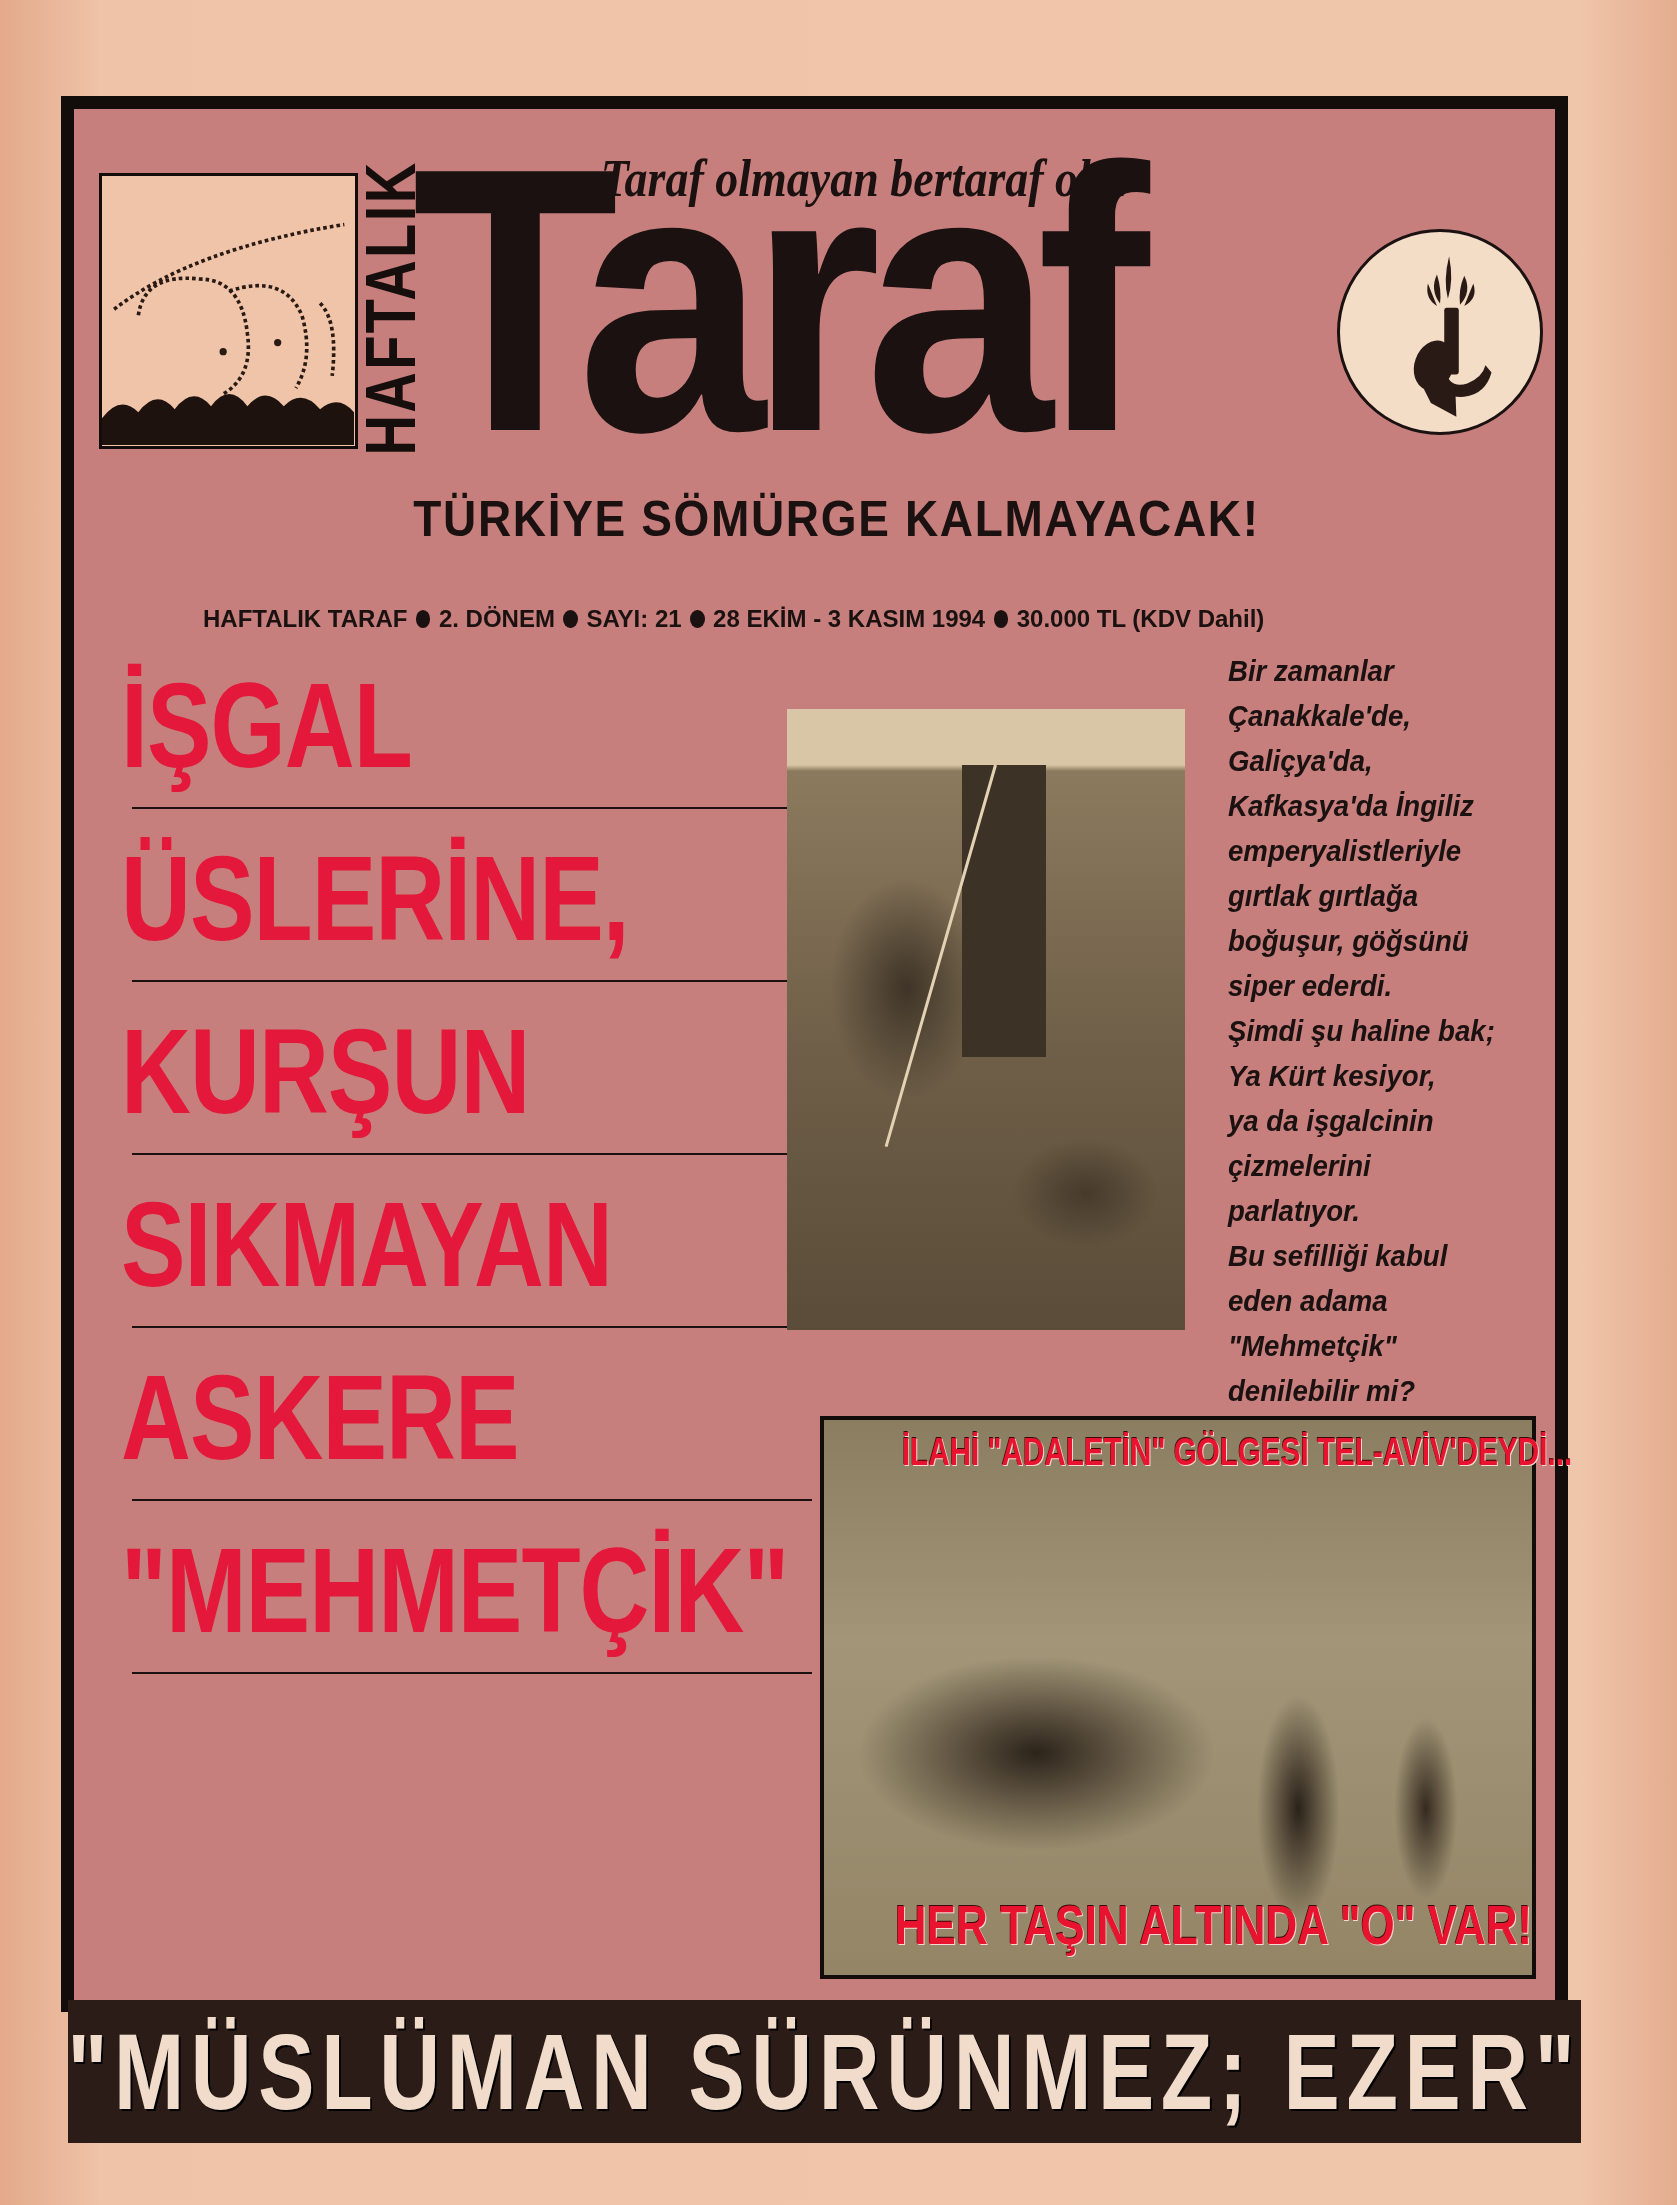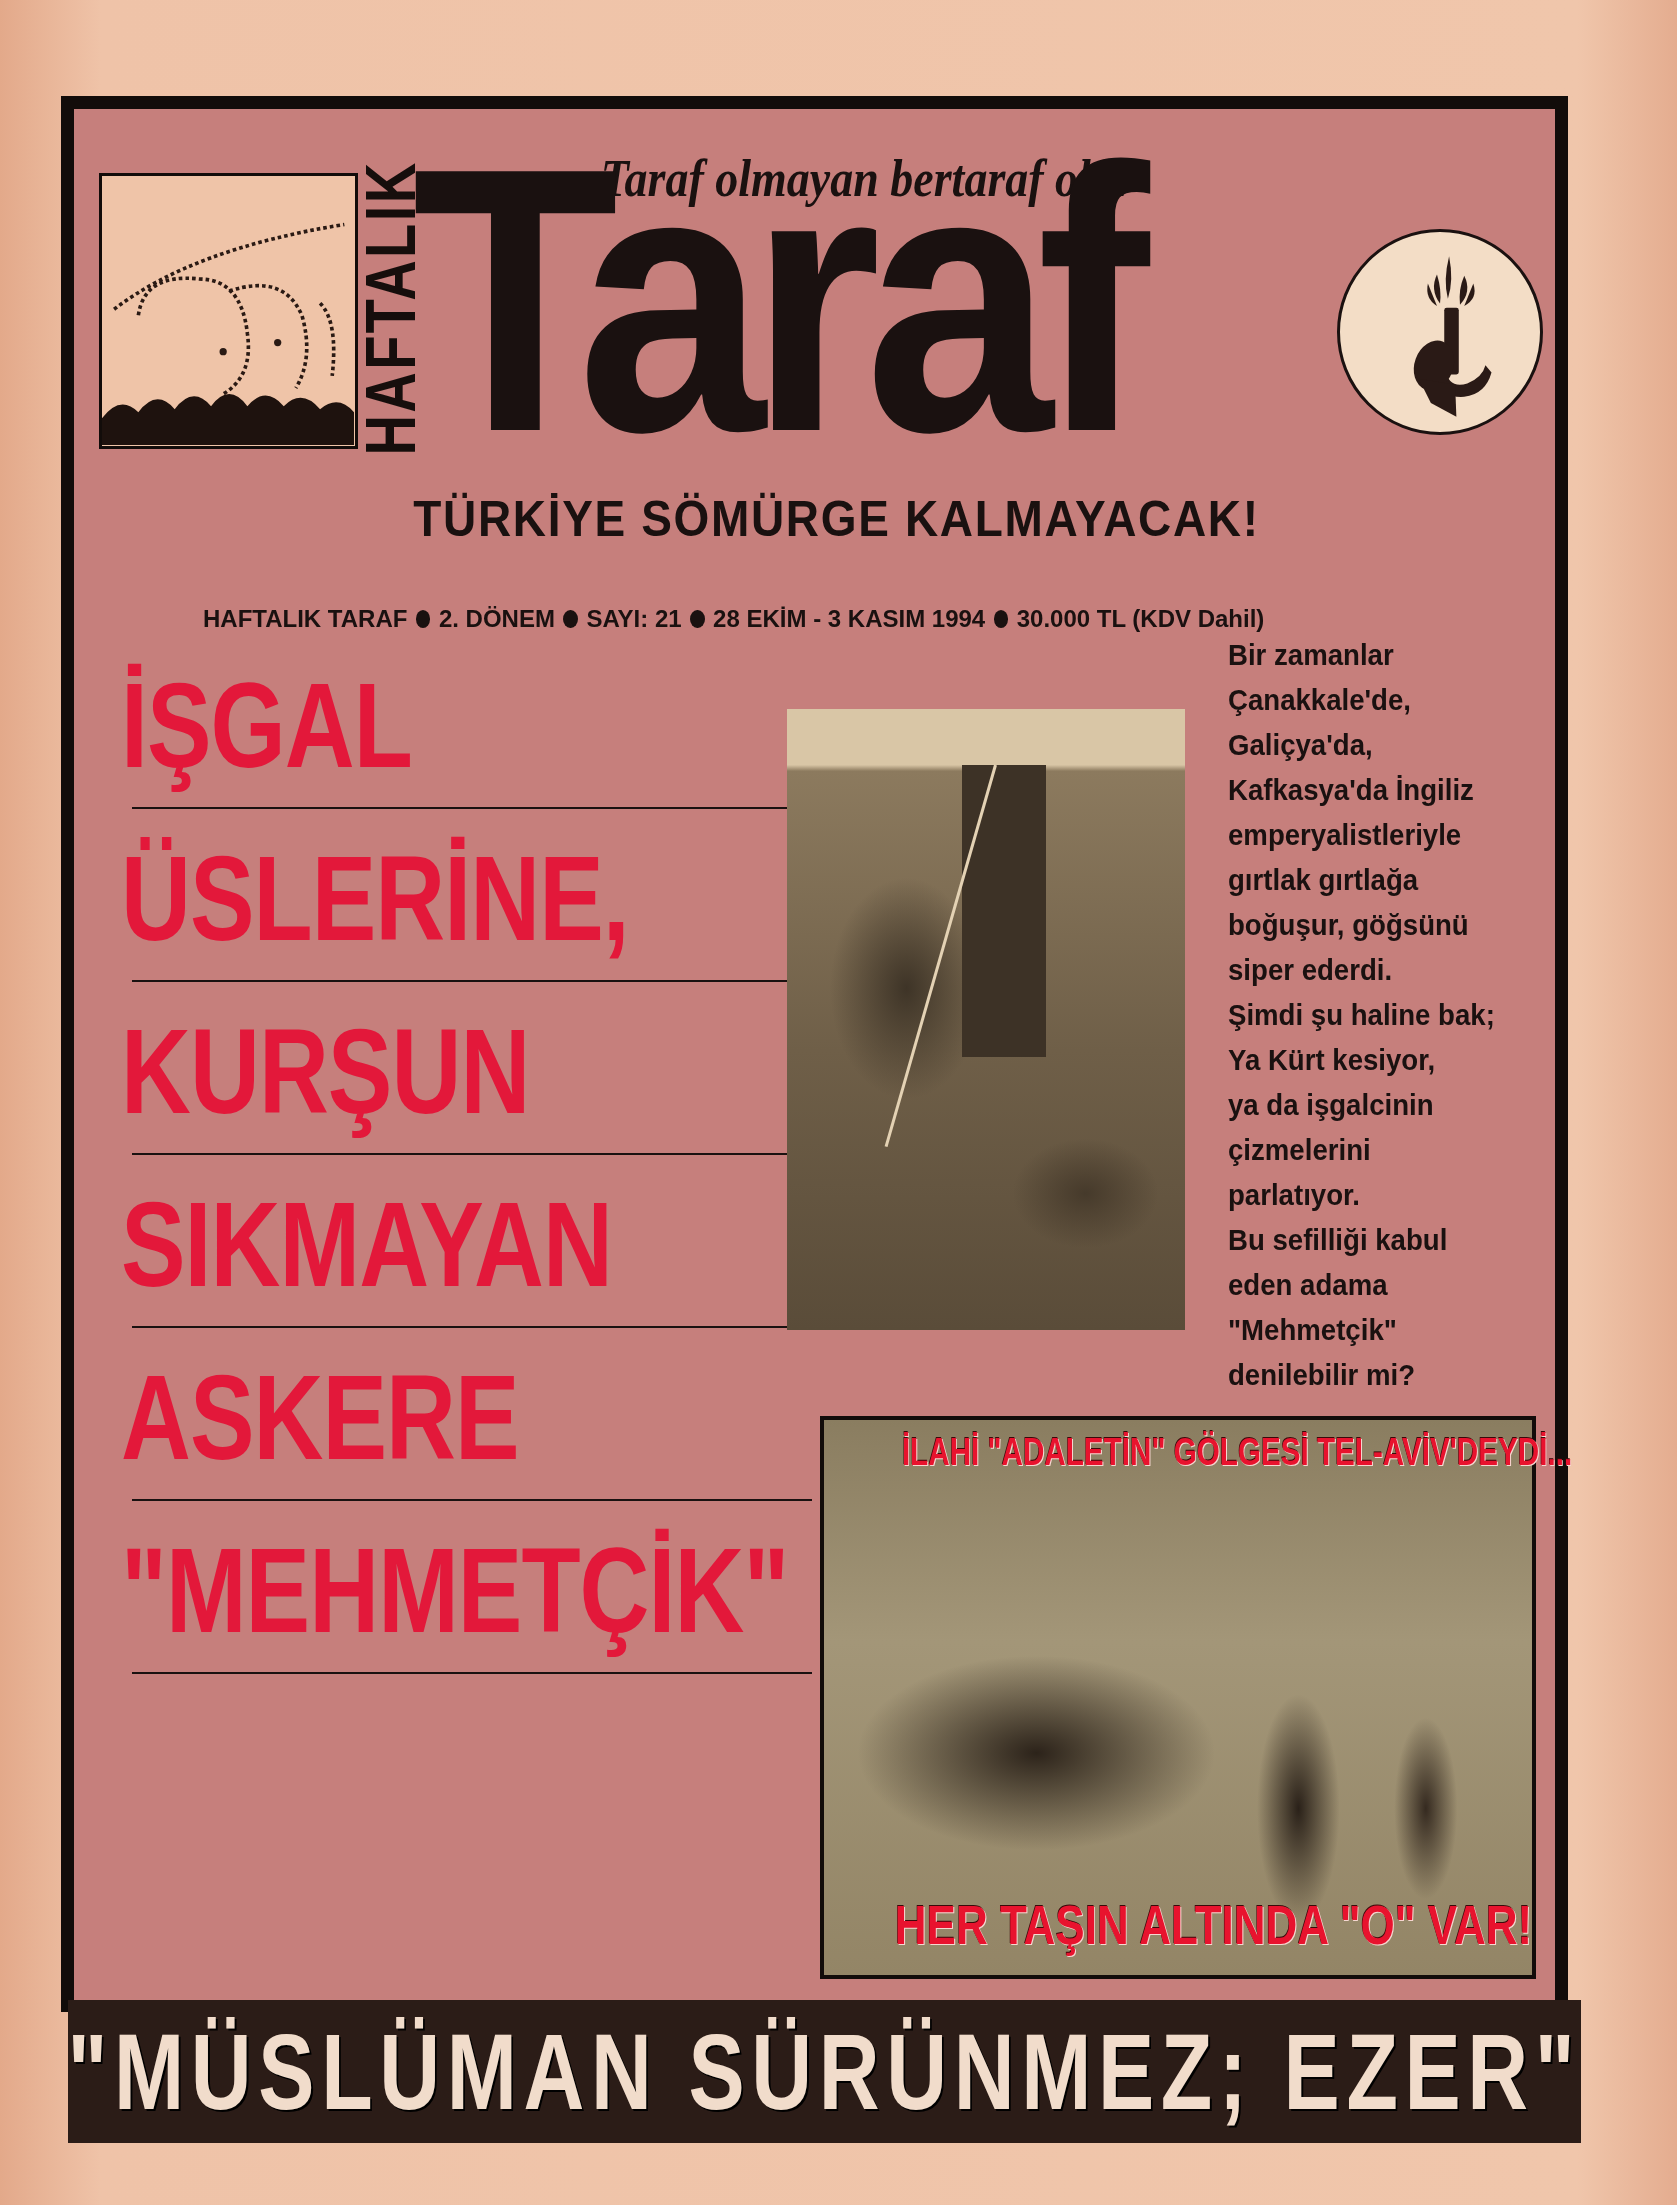--- a/index.html
+++ b/index.html
@@ -26,21 +26,21 @@
   .hl-row span{position:absolute;left:0;bottom:23px;font-family:"Liberation Sans",sans-serif;font-weight:bold;font-size:121px;line-height:1;color:#e3183a;white-space:nowrap;transform:scaleX(0.8);transform-origin:left bottom;letter-spacing:-1.2px;}
   .hl-row .rule{position:absolute;left:11px;right:-6px;bottom:0;height:2.4px;background:#1a1110;}
 
   .photo1{position:absolute;left:787px;top:709px;width:398px;height:621px;background:
     radial-gradient(ellipse 109px 158px at 30% 45%,#3e3427 0%,transparent 70%),
     radial-gradient(ellipse 97px 73px at 75% 78%,#463a2b 0%,transparent 75%),
     linear-gradient(180deg,#d9c6a6 0%,#d9c6a6 9%,#8c7a5e 10%,#6f5f48 55%,#5a4c39 100%);}
   .photo1 .slab{position:absolute;left:44%;top:9%;width:21%;height:47%;background:#3d3226;}
   .photo1 .antenna{position:absolute;left:52%;top:9%;width:3px;height:64%;background:#e4d2b4;transform:rotate(16deg);transform-origin:top;}
 
-  .sidebar{position:absolute;left:1228px;top:632px;width:327px;}
+  .sidebar{position:absolute;left:1228px;top:648px;width:327px;font-style:italic;}
   .sidebar p{margin:0;font-weight:bold;font-size:30px;line-height:45px;color:#1a1110;white-space:nowrap;transform:scaleX(0.92);transform-origin:left;}
 
   .photo2{position:absolute;left:820px;top:1416px;width:716px;height:563px;border:4.2px solid #120c0a;box-sizing:border-box;background:
     radial-gradient(ellipse 255px 139px at 30% 60%,#2c231a 0%,transparent 70%),
     radial-gradient(ellipse 55px 152px at 67% 70%,#2a2119 0%,transparent 75%),
     radial-gradient(ellipse 42px 121px at 85% 70%,#352a20 0%,transparent 75%),
     linear-gradient(180deg,#8a7d60 0%,#a39678 40%,#938566 100%);}
   .photo2 .cap{position:absolute;left:0;width:100%;text-align:center;font-family:"Liberation Sans",sans-serif;font-weight:bold;color:#e8132e;white-space:nowrap;text-shadow:1.2px 1.2px 0 #f6d7d1,-0.6px -0.6px 0 #3a0a0a;}
   .photo2 .cap-top{top:11px;font-size:38px;transform:scaleX(0.78);}
   .photo2 .cap-bottom{top:473px;font-size:55px;transform:scaleX(0.8);}

